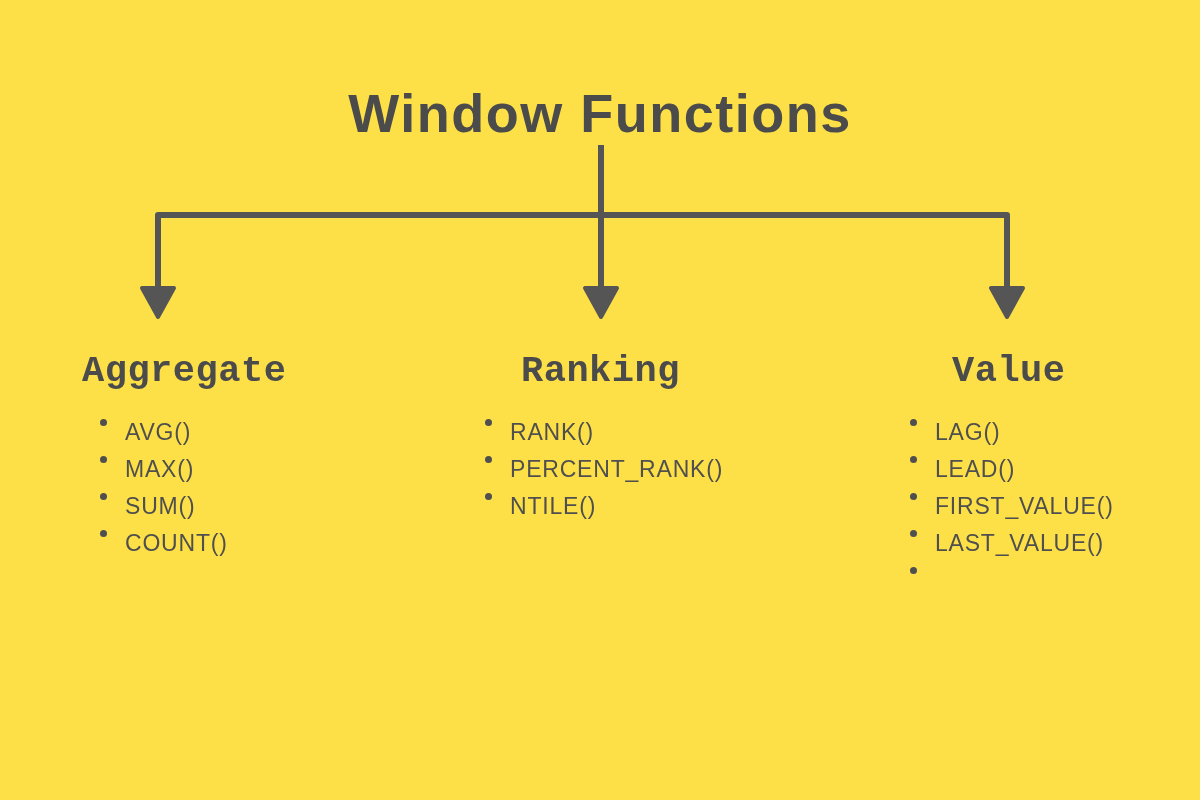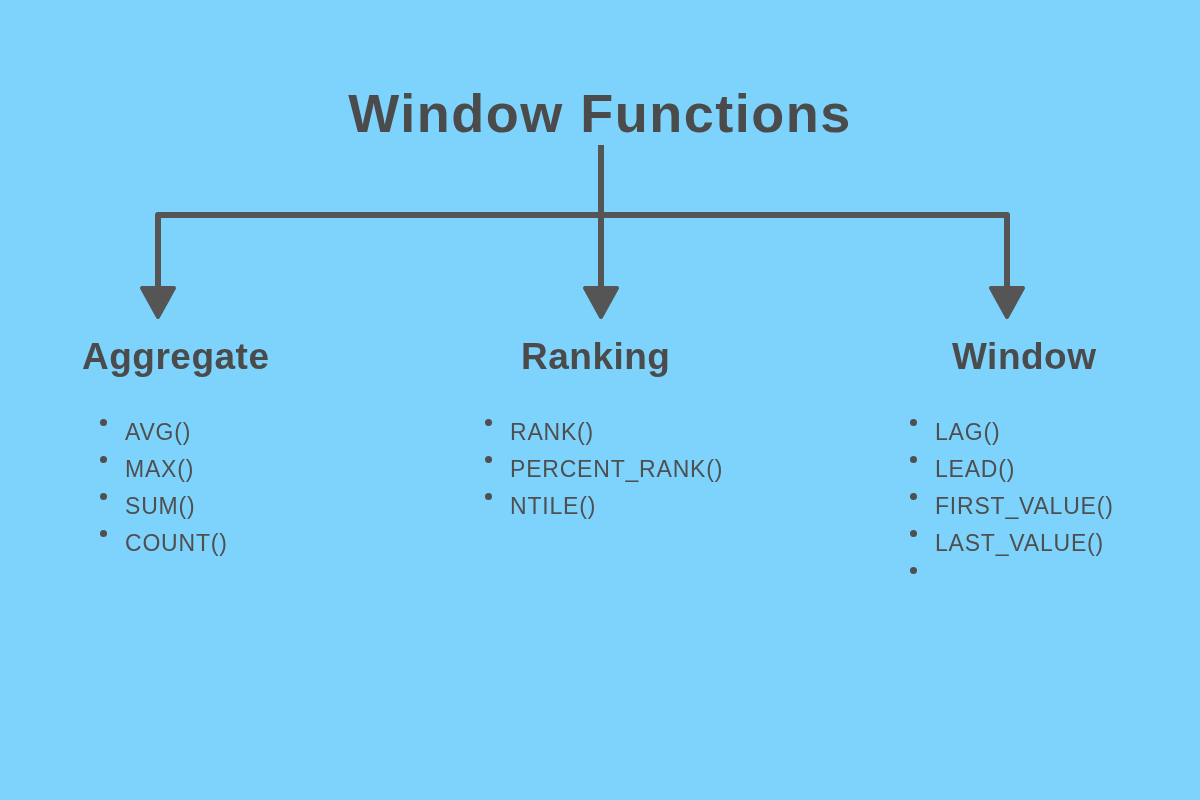--- a/index.html
+++ b/index.html
@@ -4,21 +4,21 @@
 <style>
   html, body {
     margin: 0;
     padding: 0;
     background: #ffffff;
   }
   .canvas {
     position: relative;
     width: 1200px;
     height: 800px;
-    background: #7dd3fc;
+    background: #fde047;
     overflow: hidden;
     font-family: "Liberation Sans", "DejaVu Sans", sans-serif;
     color: #4d4d4d;
   }
   .diagram-title {
     position: absolute;
     top: 82px;
     left: 0;
     width: 1200px;
     text-align: center;
@@ -27,26 +27,27 @@
     letter-spacing: 1.5px;
     color: #4b4b4b;
   }
   .connector-svg {
     position: absolute;
     top: 0;
     left: 0;
   }
   .branch-heading {
     position: absolute;
-    top: 337px;
+    top: 351px;
     font-size: 37px;
     font-weight: 700;
     letter-spacing: 0.5px;
     color: #4b4b4b;
     line-height: 1.1;
+    font-family: Liberation Mono, monospace;
   }
   .heading-aggregate { left: 82px; }
   .heading-ranking   { left: 521px; }
   .heading-value     { left: 952px; }
   .func-list {
     position: absolute;
     top: 419px;
     margin: 0;
     padding: 0;
     list-style: none;
@@ -86,21 +87,21 @@
     </g>
     <g fill="#555555" stroke="#555555" stroke-width="4" stroke-linejoin="round">
       <path d="M142 288 L174 288 L158 317 Z"></path>
       <path d="M585 288 L617 288 L601 317 Z"></path>
       <path d="M991 288 L1023 288 L1007 317 Z"></path>
     </g>
   </svg>
 
   <div class="branch-heading heading-aggregate">Aggregate</div>
   <div class="branch-heading heading-ranking">Ranking</div>
-  <div class="branch-heading heading-value">Window</div>
+  <div class="branch-heading heading-value">Value</div>
 
   <ul class="func-list list-aggregate">
     <li>
         <span class="bullet-dot"></span>
         <span>AVG()</span>
       </li>
     <li>
         <span class="bullet-dot"></span>
         <span>MAX()</span>
       </li>

